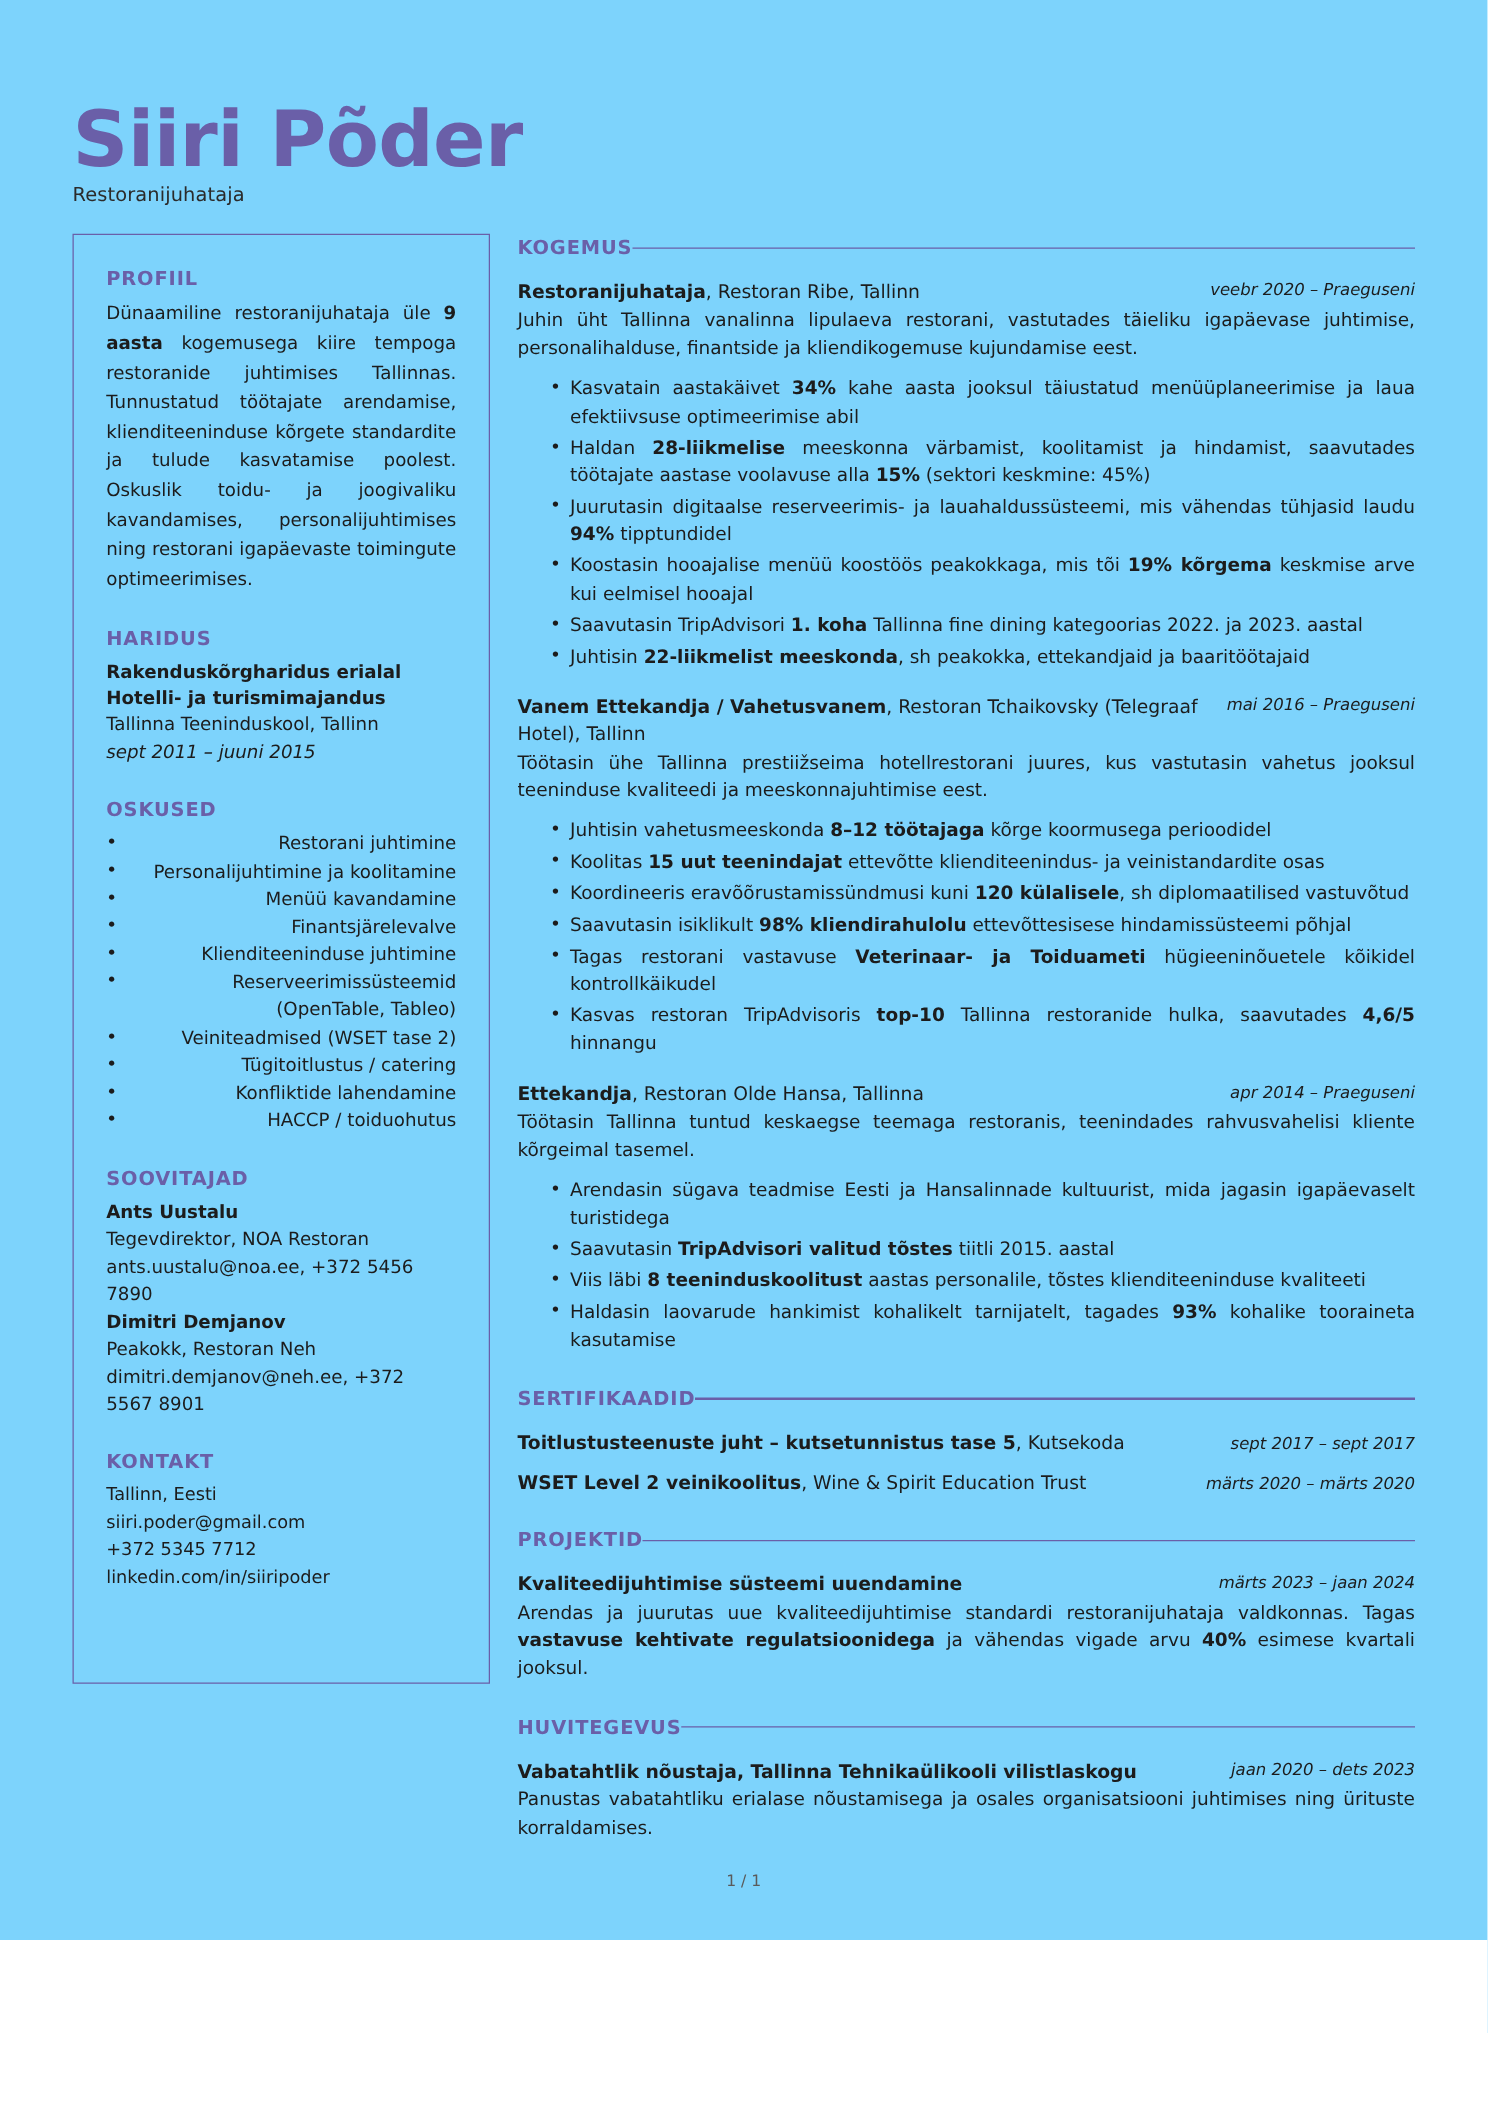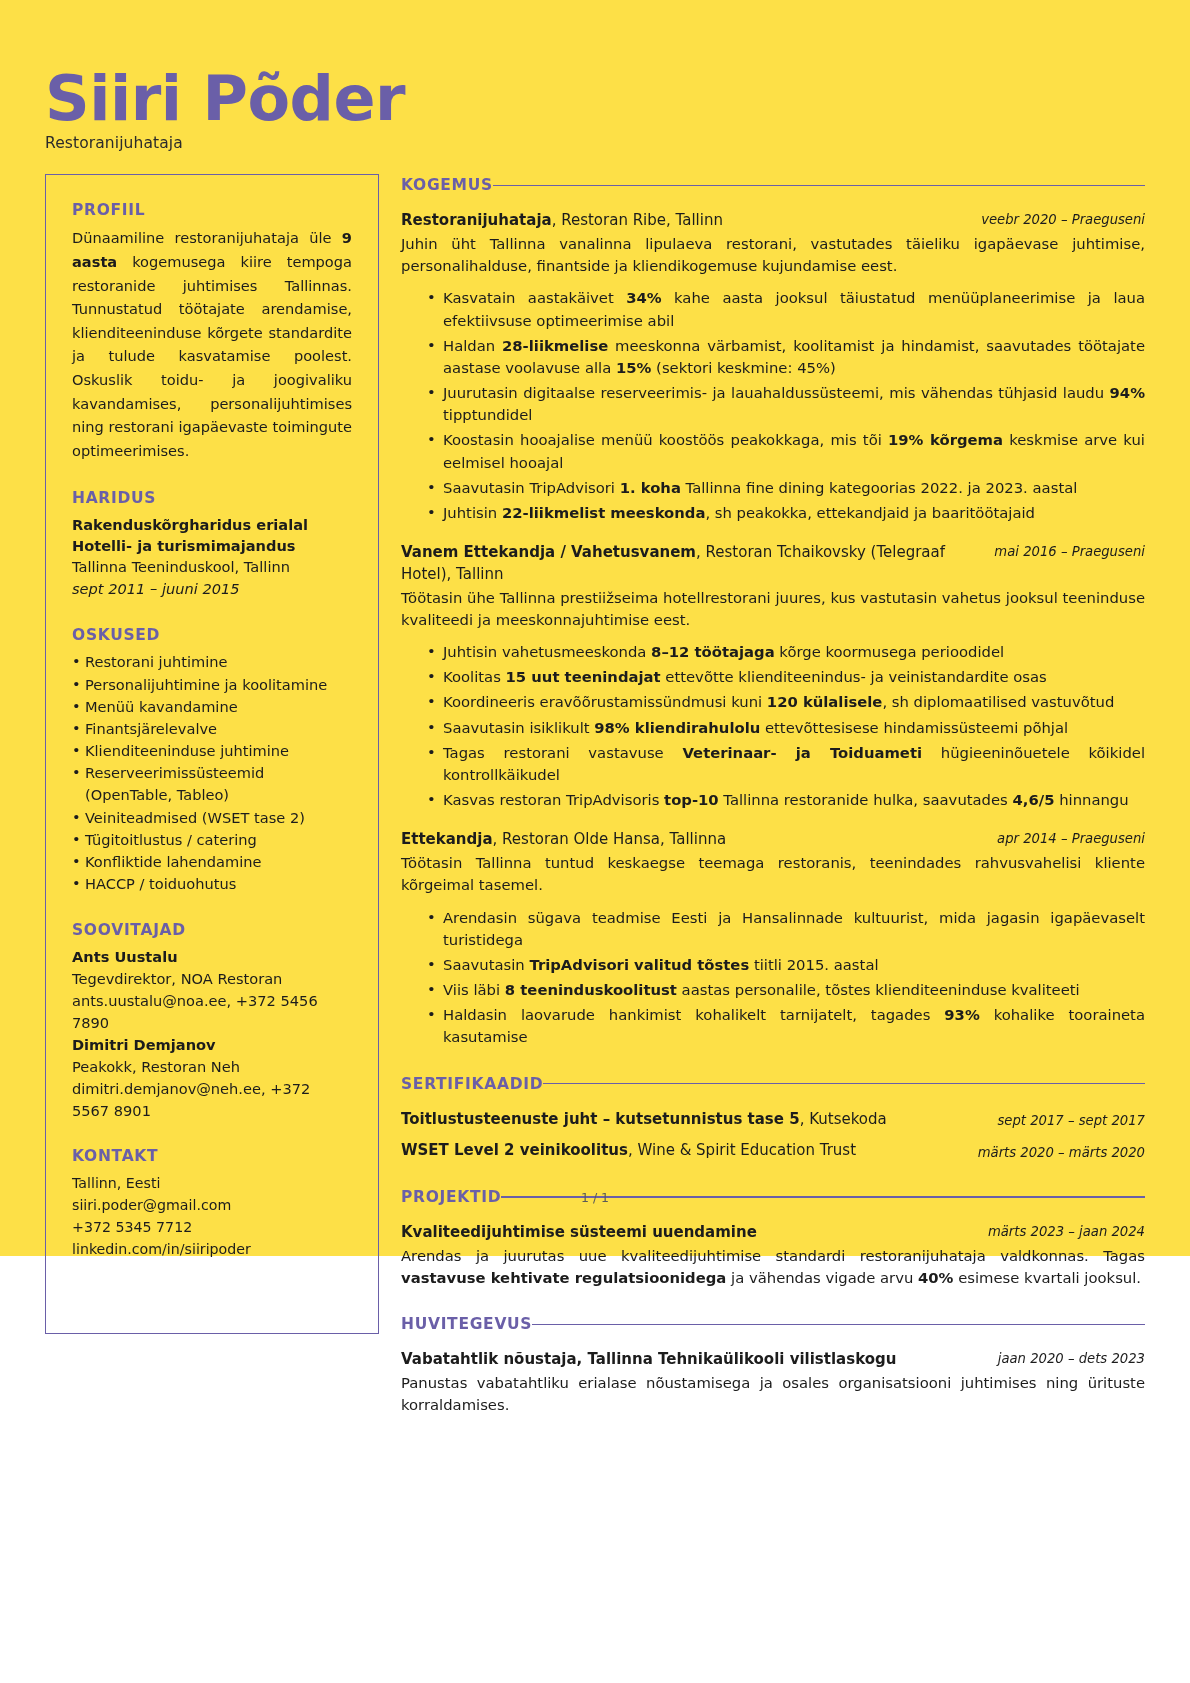--- a/index.html
+++ b/index.html
@@ -6,23 +6,23 @@
   html, body {
     width: 1190px;
     height: 1683px;
     background: #ffffff;
     font-family: "DejaVu Sans", "Liberation Sans", sans-serif;
     color: #1c1c1c;
   }
   .page {
     position: relative;
     width: 1190px;
-    height: 1256px;
-    background: #fde047;
-    padding: 5px;
+    height: 1552px;
+    background: #7dd3fc;
+    padding: 18px;
   }
 
   
   .header {
     padding: 62px 0 0 40px;
   }
   .name {
     font-size: 62px;
     font-weight: 700;
     letter-spacing: -0.5px;
@@ -75,21 +75,21 @@
   }
   .edu-school {
     font-size: 14.6px;
     line-height: 1.5;
   }
   .edu-date {
     font-size: 14.6px;
     font-style: italic;
     line-height: 1.55;
   }
-  .bullet-list { list-style: none; }
+  .bullet-list { list-style: none; text-align: right; }
   .bullet-list li {
     font-size: 14.6px;
     line-height: 1.52;
     position: relative;
     padding-left: 13px;
   }
   .bullet-list li::before {
     content: "•";
     position: absolute;
     left: 0;
@@ -195,21 +195,21 @@
   .cert-name {
     font-size: 15px;
     line-height: 1.45;
   }
   .cert-name b { font-weight: 700; }
 
   
   .footer {
     position: absolute;
     left: 0; right: 0;
-    bottom: 51px;
+    bottom: 40px;
     text-align: center;
     font-size: 12.5px;
     color: #5a5a5a;
   }
 </style>
 </head>
 <body>
 
 <div class="page">
 

